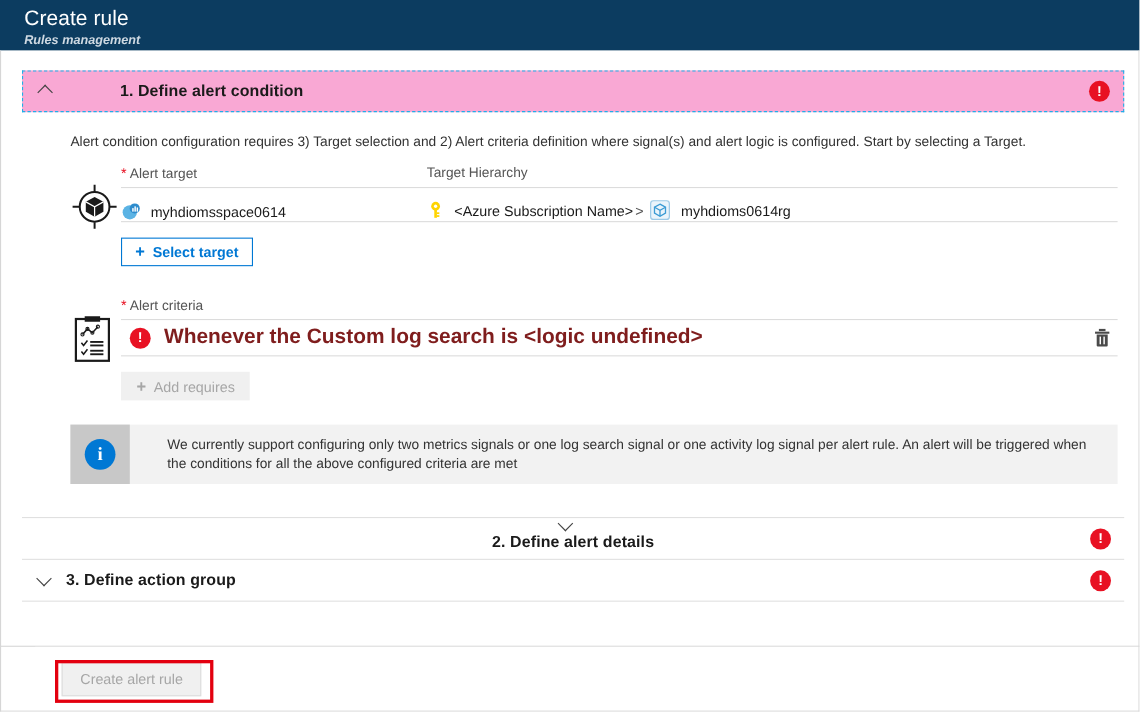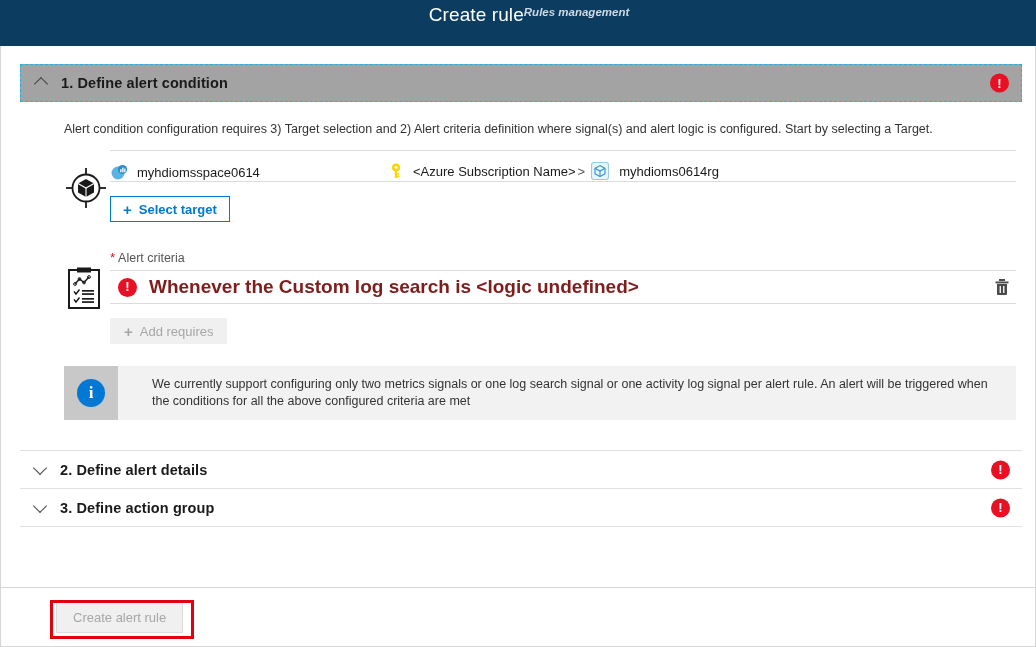--- a/index.html
+++ b/index.html
@@ -15,21 +15,21 @@
     overflow: hidden;
     position: relative;
   }
 
   
   .header {
     height: 46px;
     background: #0c3c60;
     padding: 4px 0 0 22px;
     display: flex;
-    flex-direction: row;
+    flex-direction: column;
     justify-content: center;
   }
   .header-title {
     color: #ffffff;
     font-size: 19px;
     font-weight: 400;
     line-height: 22px;
     letter-spacing: .1px;
   }
   .header-subtitle {
@@ -58,22 +58,23 @@
   
   .section-head {
     margin: 18px 14px 0 20px;
     height: 38px;
     display: flex;
     align-items: center;
     padding: 0 14px 0 14px;
     position: relative;
   }
   .section-head.focused {
-    background: #a3a3a3;
+    background: #f9a8d4;
     border: 1px dashed #1fb0e8;
+    gap: 48px;
   }
   .section-head.plain {
     margin: 0 14px 0 20px;
     border-top: 1px solid #e0e0e0;
     height: 38px;
   }
   .chev {
     width: 14px; height: 14px;
     flex: 0 0 14px;
     margin-right: 12px;
@@ -338,20 +339,26 @@
             <line x1="22" y1="2" x2="22" y2="8" stroke="#1a1a1a" stroke-width="1.8"></line>
             <line x1="22" y1="36" x2="22" y2="42" stroke="#1a1a1a" stroke-width="1.8"></line>
             <line x1="2" y1="22" x2="8" y2="22" stroke="#1a1a1a" stroke-width="1.8"></line>
             <line x1="36" y1="22" x2="42" y2="22" stroke="#1a1a1a" stroke-width="1.8"></line>
             <polygon points="22,13 30,17.5 30,26.5 22,31 14,26.5 14,17.5" fill="#1a1a1a"></polygon>
             <polyline points="14,17.5 22,22 30,17.5" fill="none" stroke="#ffffff" stroke-width="1.1"></polyline>
             <line x1="22" y1="22" x2="22" y2="31" stroke="#ffffff" stroke-width="1.1"></line>
           </svg>
         </div>
         <div class="row-main">
+          <div class="col-head-line">
+            <div class="col-label col-a">
+              <span class="req-star">*</span><span>Alert target</span>
+            </div>
+            <div class="col-label">Target Hierarchy</div>
+          </div>
           <div class="value-line">
             <div class="val-cell col-a">
               <span>
                 <svg width="18" height="18" viewBox="0 0 18 18">
                   <circle cx="8" cy="10" r="6.5" fill="#5bb3e4"></circle>
                   <circle cx="12.5" cy="6.5" r="4.6" fill="#2e8ccd"></circle>
                   <rect x="10.2" y="6.2" width="1.3" height="3.2" fill="#ffffff"></rect>
                   <rect x="12.2" y="4.6" width="1.3" height="4.8" fill="#ffffff"></rect>
                   <rect x="14.2" y="5.6" width="1.3" height="3.8" fill="#ffffff"></rect>
                 </svg>
@@ -436,21 +443,21 @@
 
       <div class="info-banner">
         <div class="info-ico-box">
           <div class="info-circle">i</div>
         </div>
         <div class="info-text">We currently support configuring only two metrics signals or one log search signal or one activity log signal per alert rule. An alert will be triggered when the conditions for all the above configured criteria are met</div>
       </div>
 
     </div>
 
-    <div class="section-head plain" style="margin-top:30px;">
+    <div class="section-head plain" style="margin-top:30px;flex-direction:column;">
       <span class="chev down"></span>
       <span class="section-title">2. Define alert details</span>
       <span class="err-badge">
           <span>!</span>
         </span>
     </div>
 
     <div class="section-head plain">
       <span class="chev down"></span>
       <span class="section-title">3. Define action group</span>

